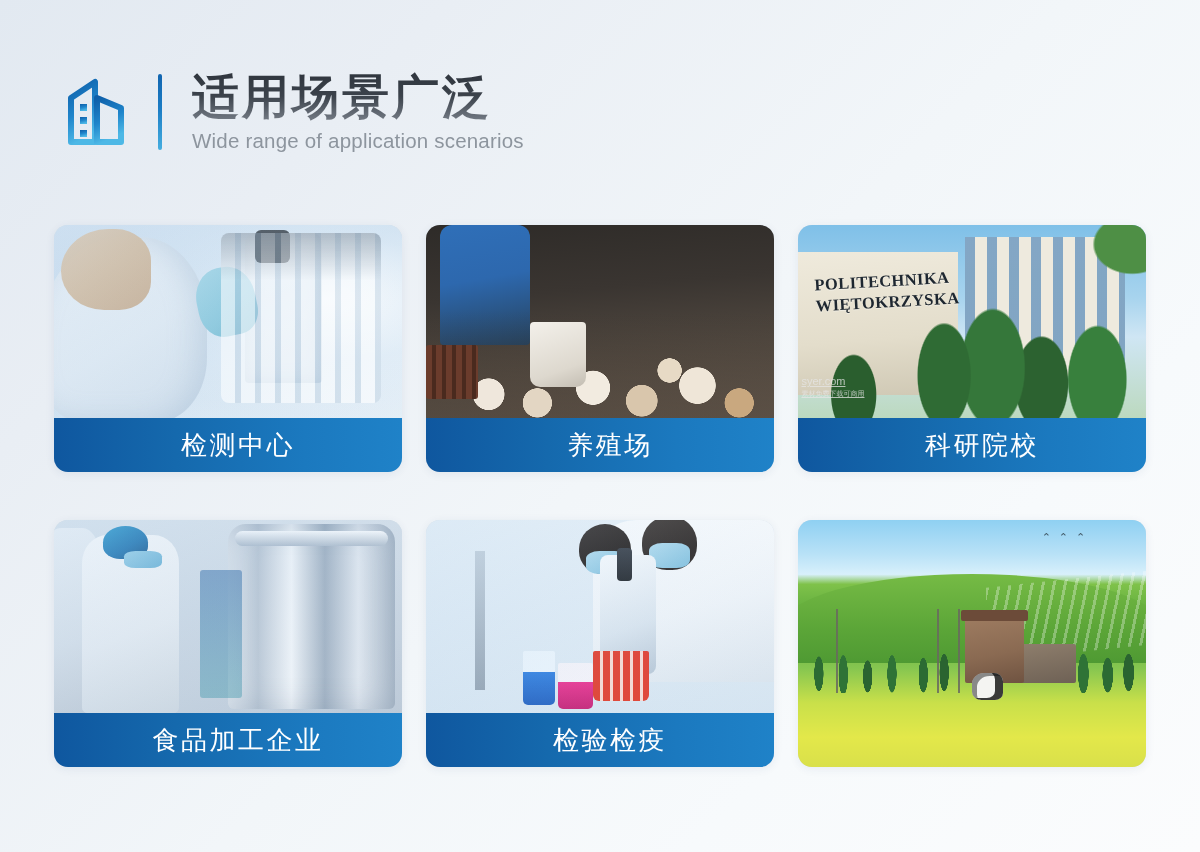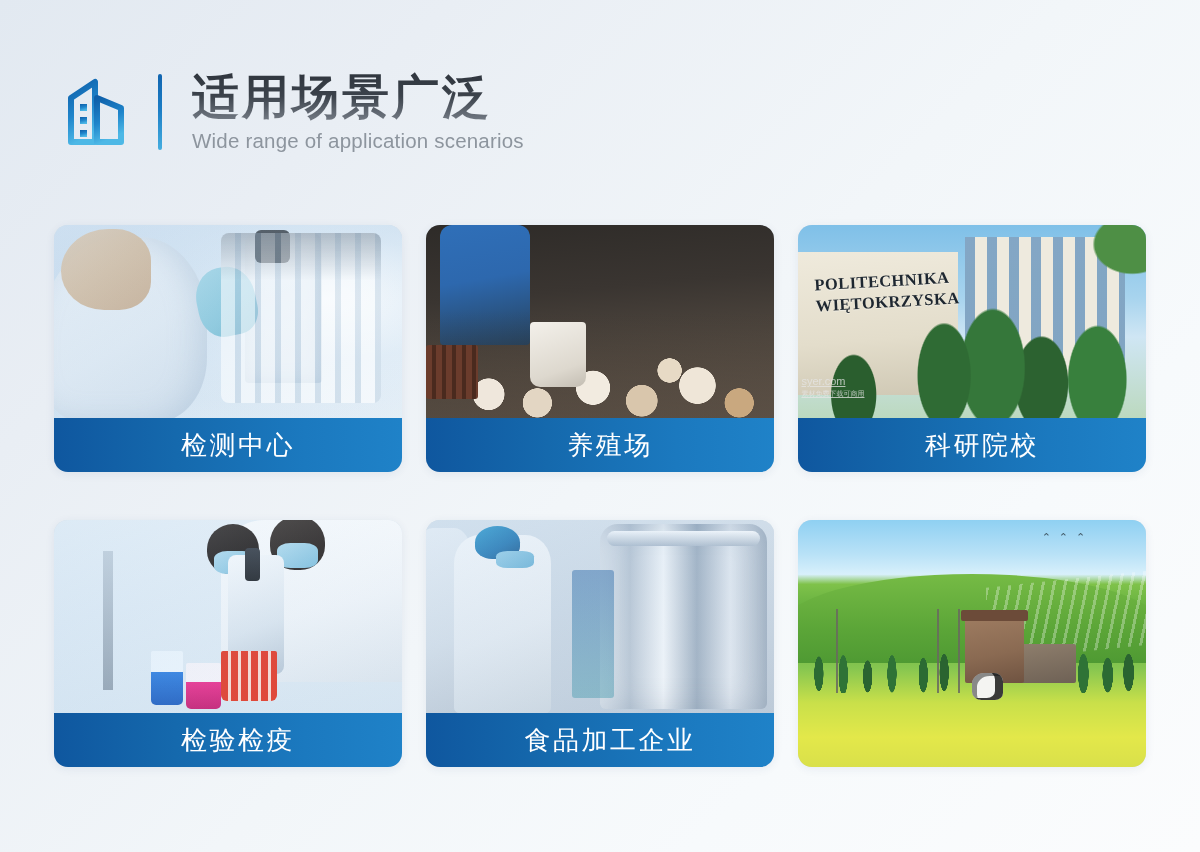--- a/index.html
+++ b/index.html
@@ -586,54 +586,54 @@
             <small>素材免费下载可商用</small>
           </div>
         </div>
         <div class="photo-tint tint-none"></div>
       </div>
       <div class="card-caption">科研院校</div>
     </div>
 
     <div class="card">
       <div class="card-photo">
+        <div class="scene scene-food">
+          <div class="food-tank"></div>
+          <div class="food-blue-panel"></div>
+          <div class="food-coat2"></div>
+          <div class="food-coat1"></div>
+          <div class="food-cap"></div>
+          <div class="food-mask"></div>
+        </div>
+        <div class="photo-tint tint-cool"></div>
+      </div>
+      <div class="card-caption">食品加工企业</div>
+    </div>
+
+    <div class="card">
+      <div class="card-photo">
         <div class="scene scene-insp">
           <div class="insp-coats"></div>
           <div class="insp-head1"></div>
           <div class="insp-head2"></div>
           <div class="insp-mask1"></div>
           <div class="insp-mask2"></div>
           <div class="insp-stand"></div>
           <div class="insp-scope"></div>
           <div class="insp-tubes"></div>
           <div class="insp-beaker-blue"></div>
           <div class="insp-beaker-pink"></div>
         </div>
         <div class="photo-tint tint-cool"></div>
       </div>
       <div class="card-caption">检验检疫</div>
     </div>
 
     <div class="card">
       <div class="card-photo">
-        <div class="scene scene-food">
-          <div class="food-tank"></div>
-          <div class="food-blue-panel"></div>
-          <div class="food-coat2"></div>
-          <div class="food-coat1"></div>
-          <div class="food-cap"></div>
-          <div class="food-mask"></div>
-        </div>
-        <div class="photo-tint tint-cool"></div>
-      </div>
-      <div class="card-caption">食品加工企业</div>
-    </div>
-
-    <div class="card">
-      <div class="card-photo">
         <div class="scene scene-agri">
           <div class="agri-hill"></div>
           <div class="agri-rows"></div>
           <div class="agri-shed"></div>
           <div class="agri-house"></div>
           <div class="agri-cypress"></div>
           <div class="agri-poles"></div>
           <div class="agri-cow"></div>
           <div class="agri-birds">⌃⌃⌃</div>
         </div>

